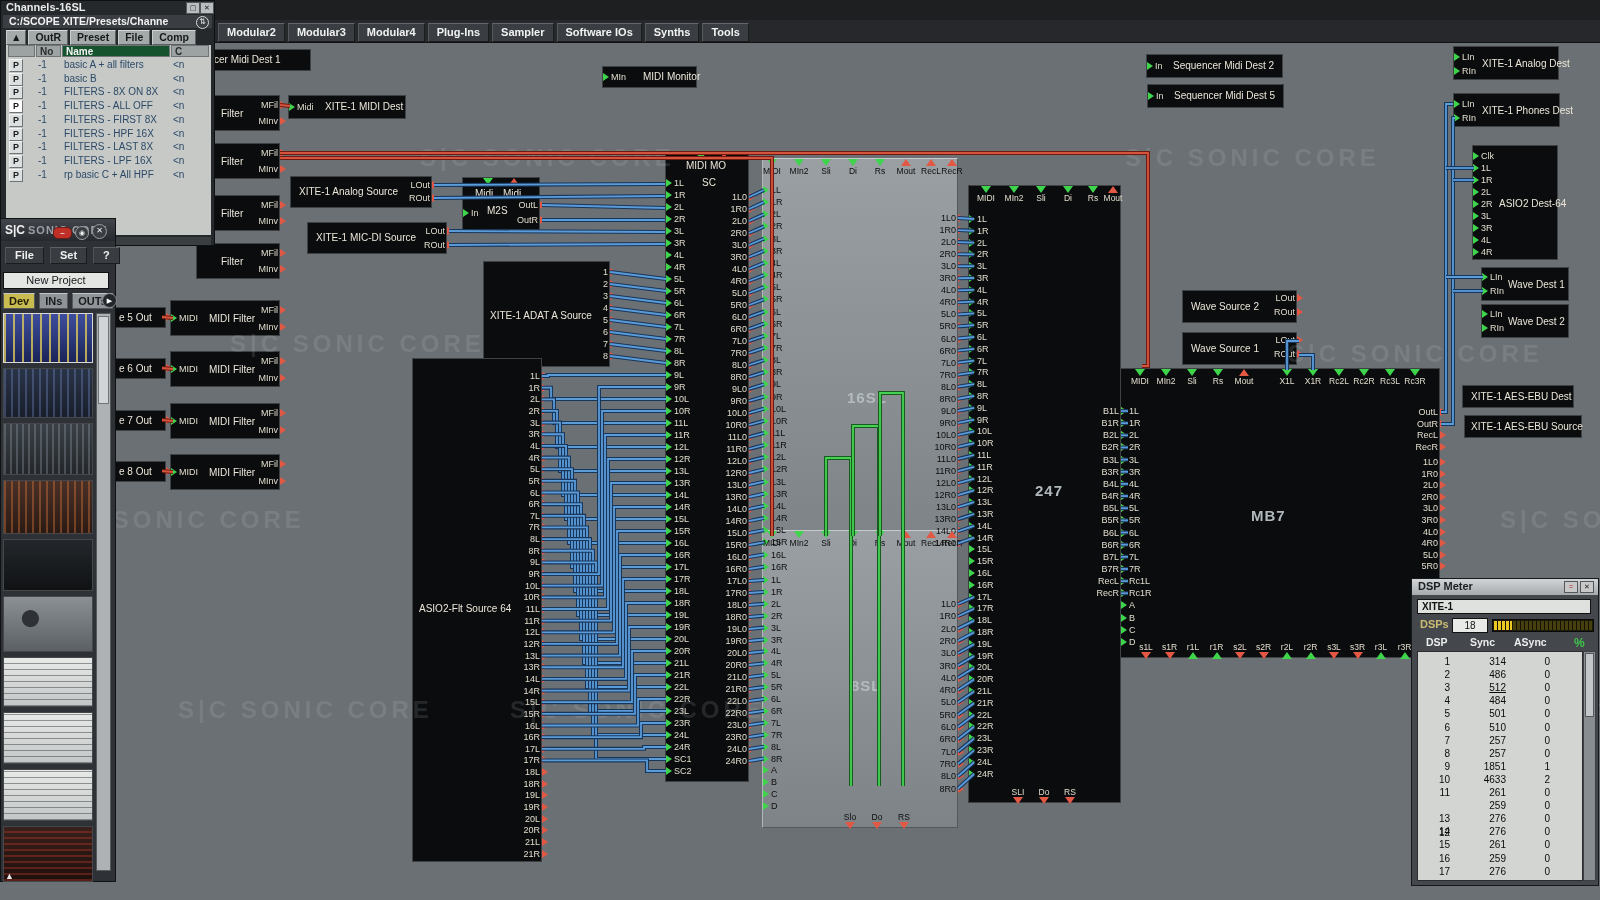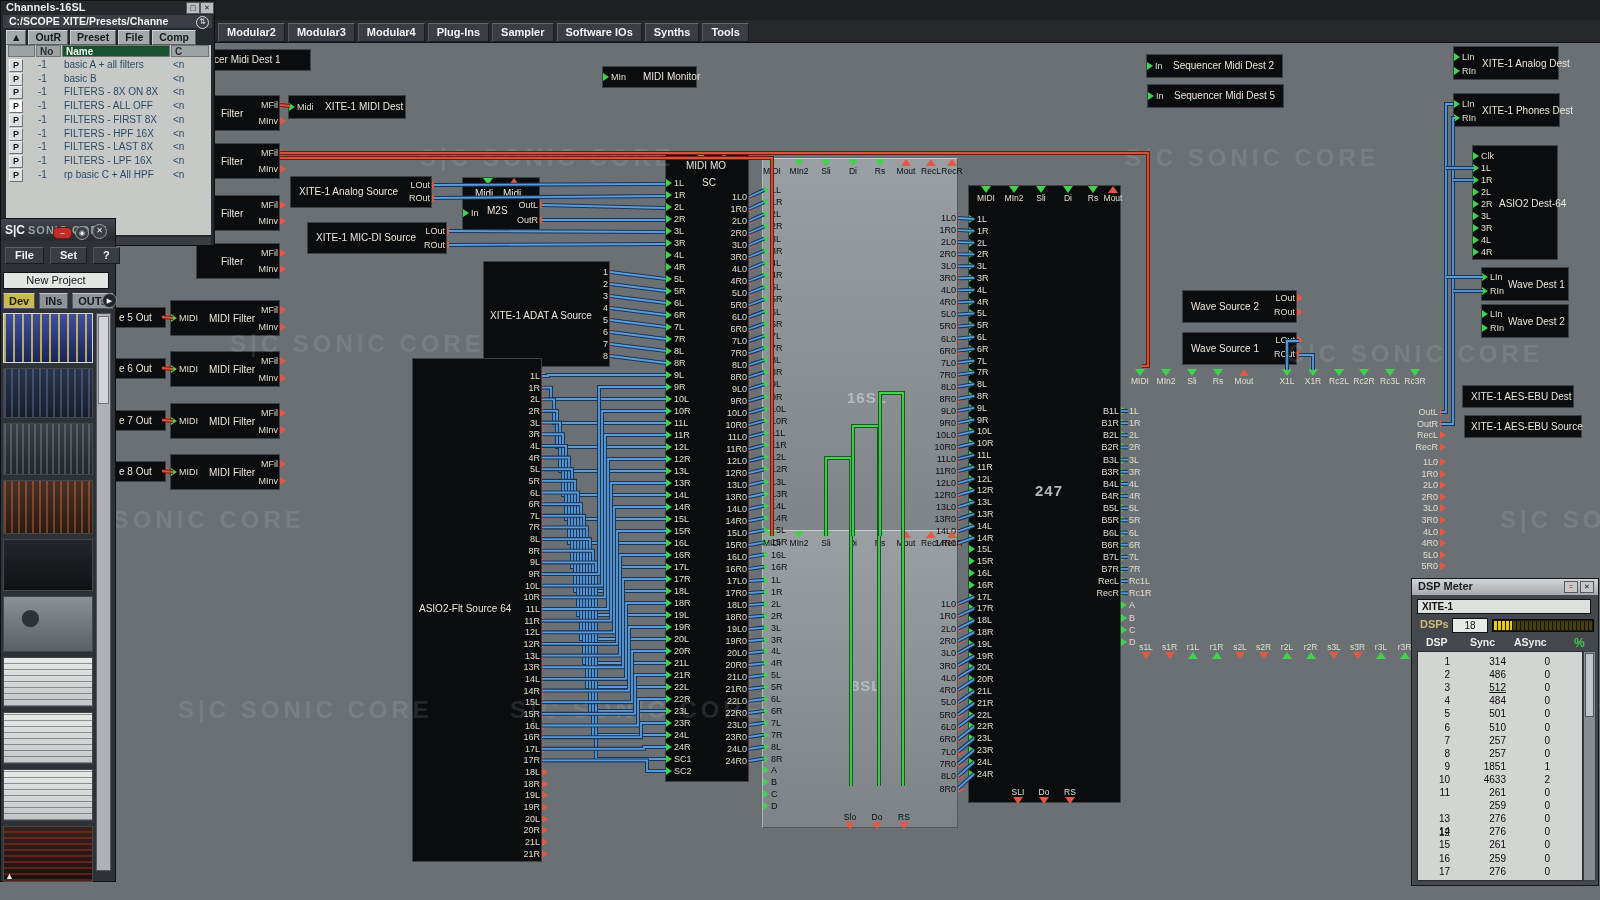--- a/index.html
+++ b/index.html
@@ -220,20 +220,23 @@
       <span class="mlab" style="left: 36px; top: 24px;">SC</span>
     </div>
     <div class="mod mod-gray" style="left: 762px; top: 158px; width: 196px; height: 388px;">
       <span class="mlab biglab" style="left: 84px; top: 230px;">16SL</span>
     </div>
     <div class="mod mod-gray" style="left: 762px; top: 530px; width: 196px; height: 298px;">
       <span class="mlab biglab" style="left: 88px; top: 146px;">8SL</span>
     </div>
     <div class="mod mod-black" style="left: 968px; top: 185px; width: 153px; height: 618px;">
       <span class="mlab biglab" style="left: 66px; top: 296px;">247</span>
+    </div>
+    <div class="mod mod-black" style="left: 1120px; top: 368px; width: 320px; height: 290px;">
+      <span class="mlab biglab" style="left: 130px; top: 138px;">MB7</span>
     </div>
     <div class="mod mod-black" style="left: 1182px; top: 290px; width: 115px; height: 33px;">
       <span class="mlab" style="left: 8px; top: 10px;">Wave Source 2</span>
     </div>
     <div class="mod mod-black" style="left: 1182px; top: 332px; width: 115px; height: 33px;">
       <span class="mlab" style="left: 8px; top: 10px;">Wave Source 1</span>
     </div>
     <div class="mod mod-black" style="left: 112px; top: 307px; width: 54px; height: 21px;">
       <span class="mlab" style="left: 6px; top: 4px;">e 5 Out</span>
     </div>

